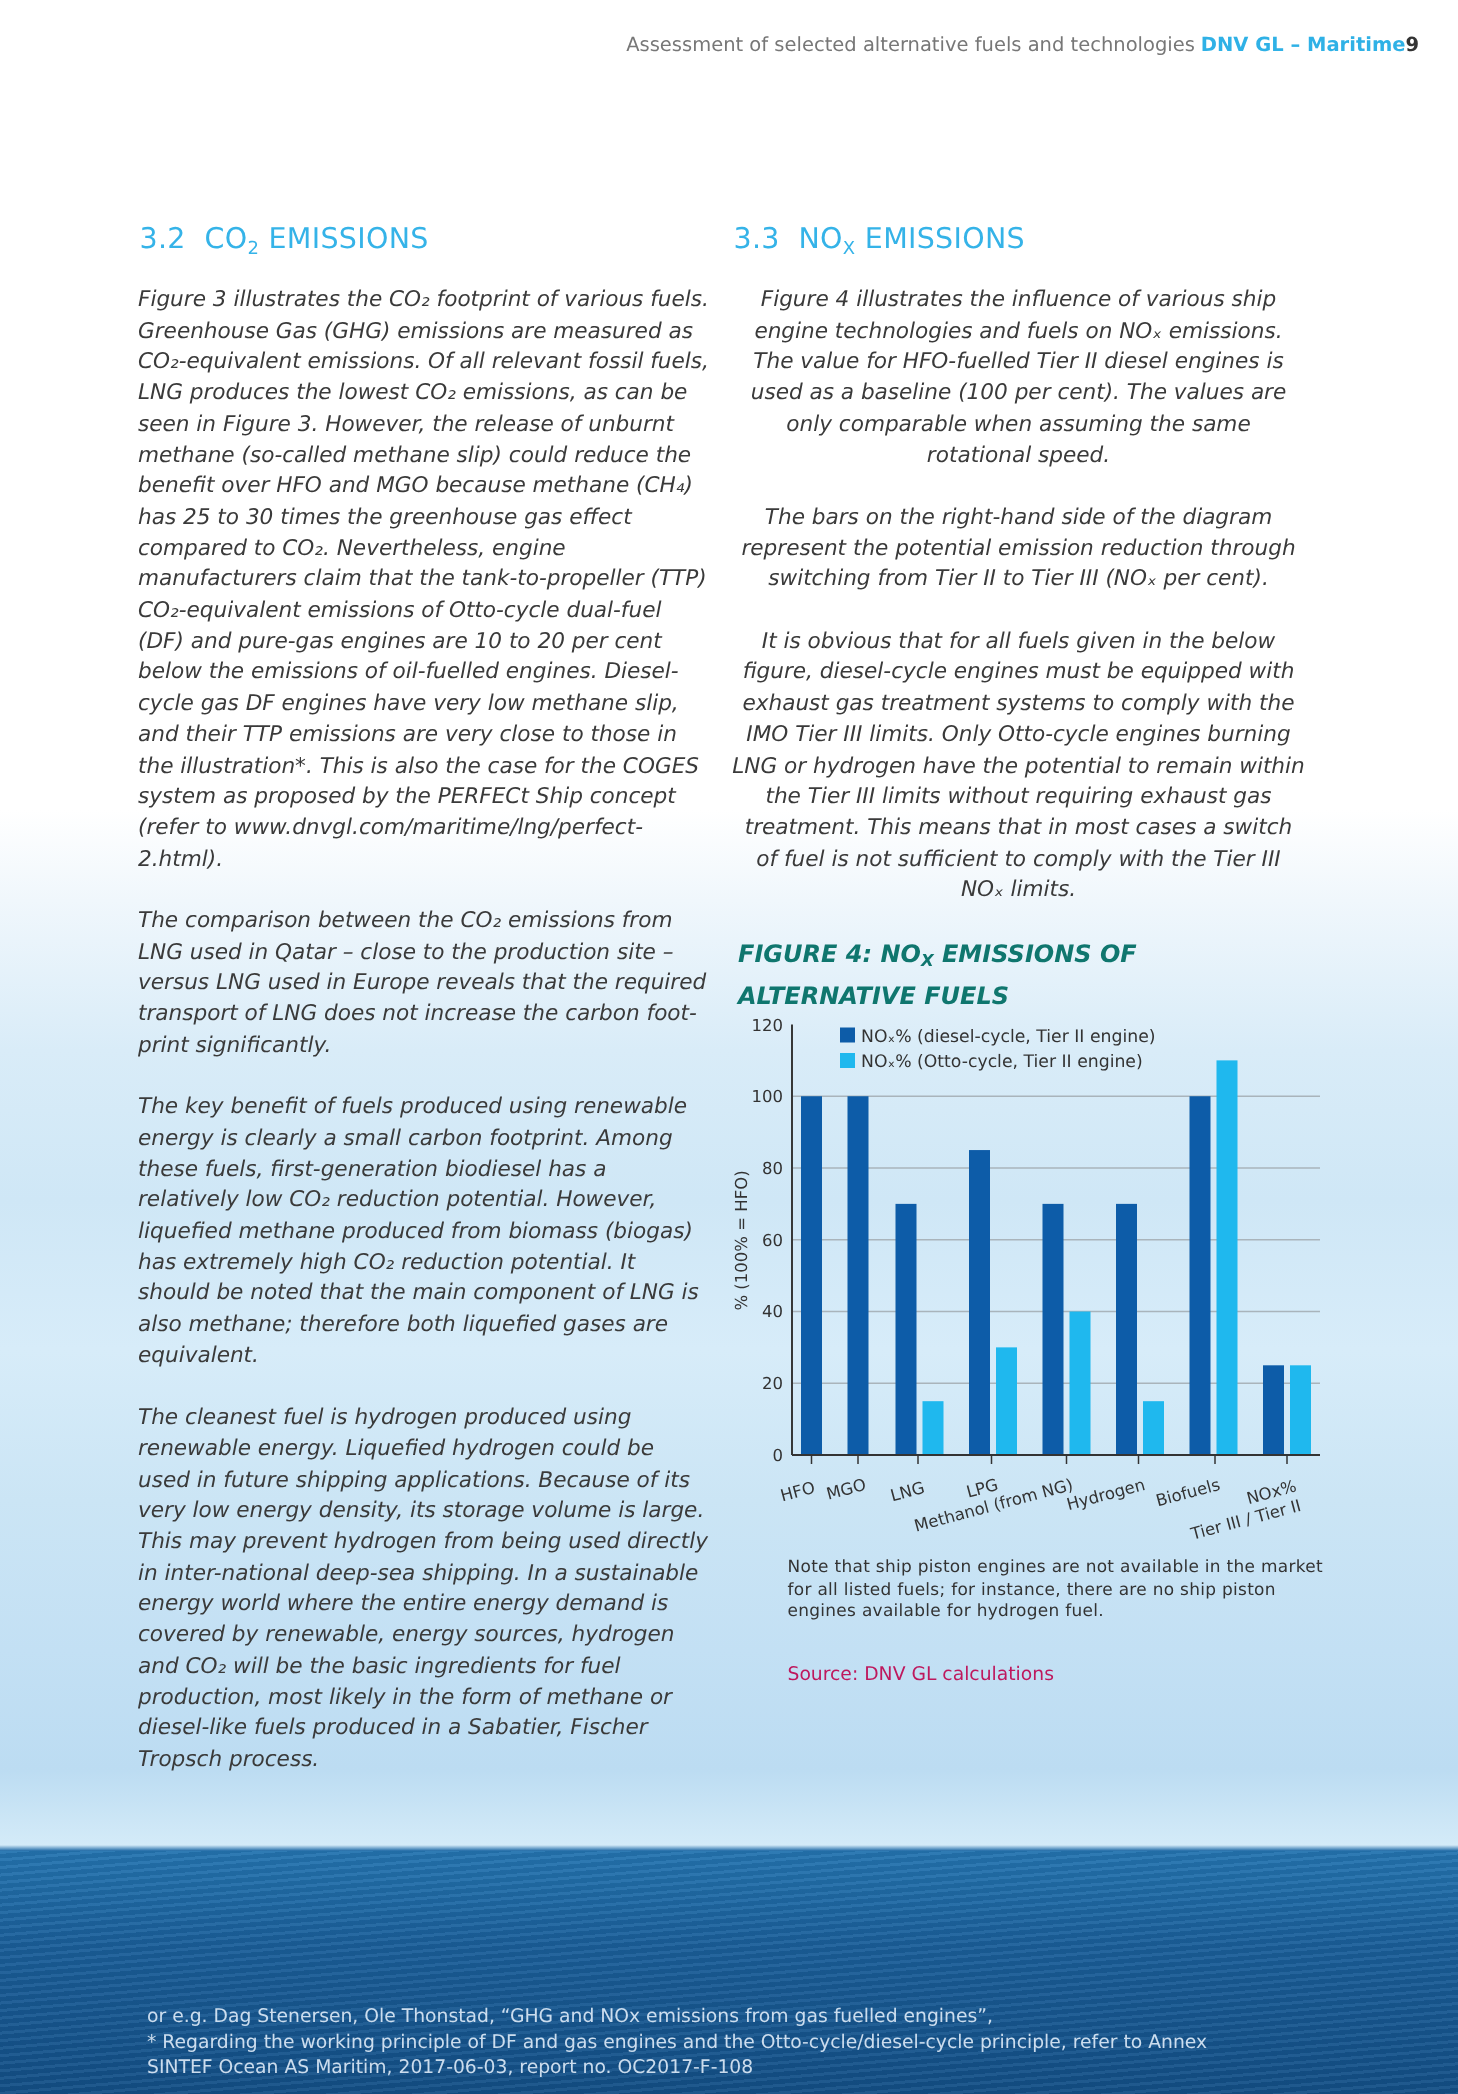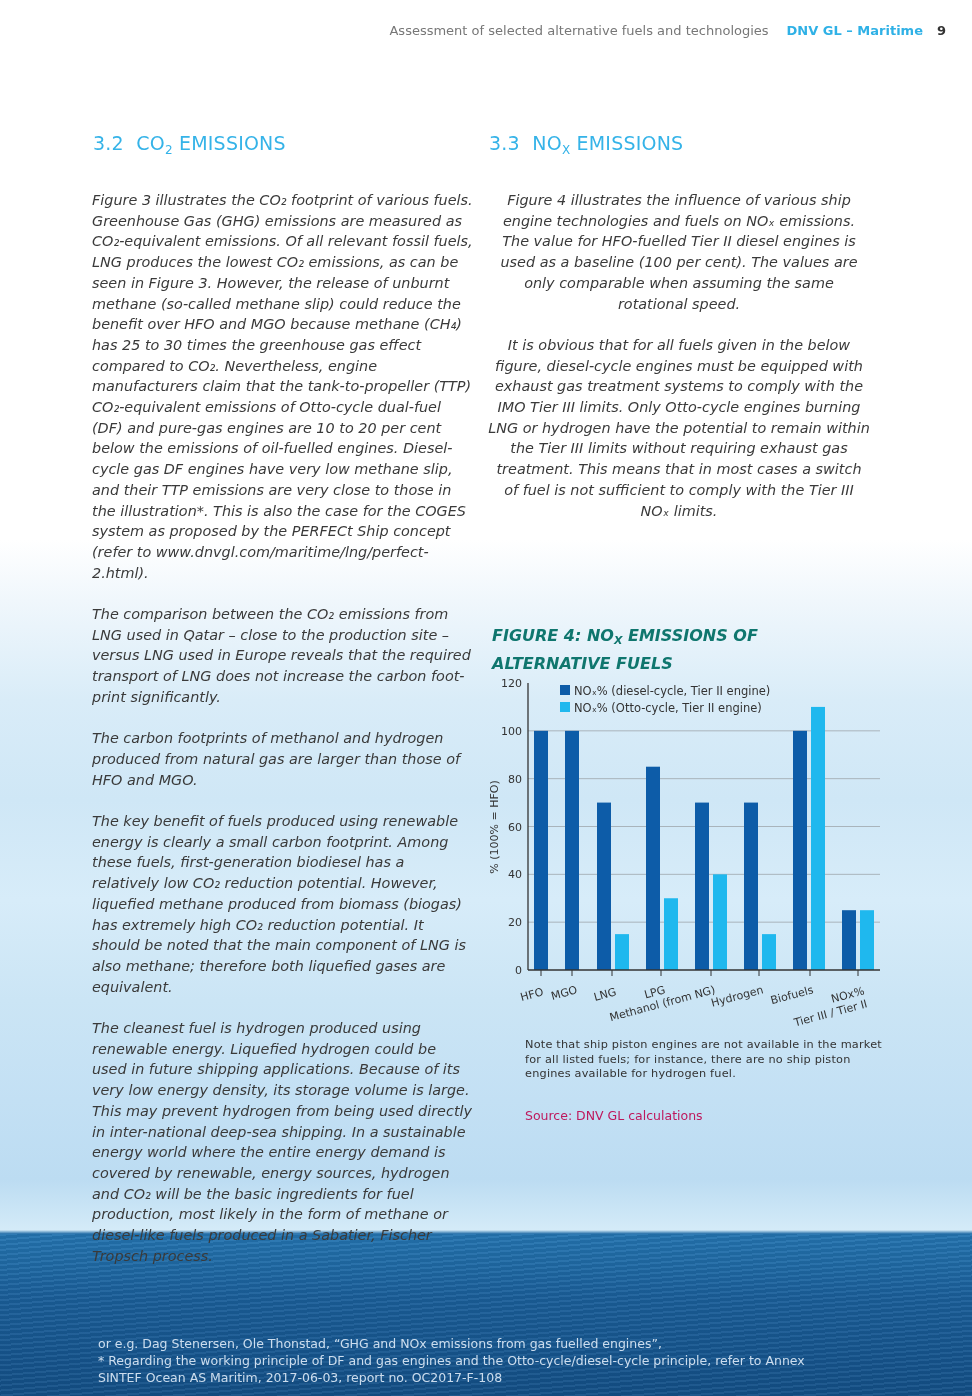--- a/index.html
+++ b/index.html
@@ -25,26 +25,26 @@
     pointer-events:none;
   }
   .sea {
     position:absolute; left:0; top:1234px; width:972px; height:162px;
     background:
       repeating-linear-gradient(175deg, rgba(255,255,255,0.05) 0 2px, rgba(0,0,0,0.06) 2px 5px),
       linear-gradient(to bottom, #2474b0, #1a5e99 40%, #134f86 100%);
   }
   .header {
     position:absolute; top:23px; right:26px; font-size:13px; color:#777;
-    display:flex; gap:18px; align-items:center;
+    display:flex; gap:4px; align-items:center;
   }
   .header .brand { color:#2fb1e6; font-weight:bold; }
   .header .pageno { color:#333; font-weight:bold; margin-left:-4px; }
   .h2 {
-    position:absolute; top:132px; font-size:19px; color:#35b3e8; letter-spacing:0.2px;
+    position:absolute; top:148px; font-size:19px; color:#35b3e8; letter-spacing:0.2px;
   }
   .h2 sub { font-size:12px; vertical-align:-4px; }
   .col { position:absolute; font-size:14.4px; line-height:20.7px; color:#3a3a3a; }
   .col p { margin:0 0 20.7px 0;font-style:italic; }
   .fig-title {
     position:absolute; left:492px; top:624px; font-size:16px; font-weight:bold;
     color:#0f766e; line-height:23px;font-style:italic;
   }
   .fig-title sub { font-size:11px; vertical-align:-3px; }
   .chart { position:absolute; left:480px; top:670px; width:410px; height:370px; }
@@ -76,27 +76,27 @@
 </div>
 
 <div class="h2" style="left:489px;">
   <span>3.3</span>&nbsp;
   <span>NO</span><sub>X</sub><span> EMISSIONS</span>
 </div>
 
 <div class="col" style="left:92px; top:190px; width:382px;">
   <p>Figure 3 illustrates the CO₂ footprint of various fuels. Greenhouse Gas (GHG) emissions are measured as CO₂-equivalent emissions. Of all relevant fossil fuels, LNG produces the lowest CO₂ emissions, as can be seen in Figure 3. However, the release of unburnt methane (so-called methane slip) could reduce the benefit over HFO and MGO because methane (CH₄) has 25 to 30 times the greenhouse gas effect compared to CO₂. Nevertheless, engine manufacturers claim that the tank-to-propeller (TTP) CO₂-equivalent emissions of Otto-cycle dual-fuel (DF) and pure-gas engines are 10 to 20 per cent below the emissions of oil-fuelled engines. Diesel-cycle gas DF engines have very low methane slip, and their TTP emissions are very close to those in the illustration*. This is also the case for the COGES system as proposed by the PERFECt Ship concept (refer to www.dnvgl.com/maritime/lng/perfect-2.html).</p>
   <p>The comparison between the CO₂ emissions from LNG used in Qatar – close to the production site – versus LNG used in Europe reveals that the required transport of LNG does not increase the carbon foot-print significantly.</p>
-  <p>The carbon footprints of methanol and hydrogen produced from natural gas are larger than those of HFO and MGO.</p>
   <p>The key benefit of fuels produced using renewable energy is clearly a small carbon footprint. Among these fuels, first-generation biodiesel has a relatively low CO₂ reduction potential. However, liquefied methane produced from biomass (biogas) has extremely high CO₂ reduction potential. It should be noted that the main component of LNG is also methane; therefore both liquefied gases are equivalent.</p>
   <p>The cleanest fuel is hydrogen produced using renewable energy. Liquefied hydrogen could be used in future shipping applications. Because of its very low energy density, its storage volume is large. This may prevent hydrogen from being used directly in inter-national deep-sea shipping. In a sustainable energy world where the entire energy demand is covered by renewable, energy sources, hydrogen and CO₂ will be the basic ingredients for fuel production, most likely in the form of methane or diesel-like fuels produced in a Sabatier, Fischer Tropsch process.</p>
 </div>
 
 <div class="col" style="left:488px; top:190px; width:382px;text-align:center;">
   <p>Figure 4 illustrates the influence of various ship engine technologies and fuels on NOₓ emissions. The value for HFO-fuelled Tier II diesel engines is used as a baseline (100 per cent). The values are only comparable when assuming the same rotational speed.</p>
+  <p>The bars on the right-hand side of the diagram represent the potential emission reduction through switching from Tier II to Tier III (NOₓ per cent).</p>
   <p>It is obvious that for all fuels given in the below figure, diesel-cycle engines must be equipped with exhaust gas treatment systems to comply with the IMO Tier III limits. Only Otto-cycle engines burning LNG or hydrogen have the potential to remain within the Tier III limits without requiring exhaust gas treatment. This means that in most cases a switch of fuel is not sufficient to comply with the Tier III NOₓ limits.</p>
 </div>
 
 <div class="fig-title">
   <span>FIGURE 4: NO</span><sub>X</sub><span> EMISSIONS OF</span><br>
   <span>ALTERNATIVE FUELS</span>
 </div>
 
 <svg class="chart" viewBox="480 670 410 370" xmlns="http://www.w3.org/2000/svg">
   <g id="grid">

